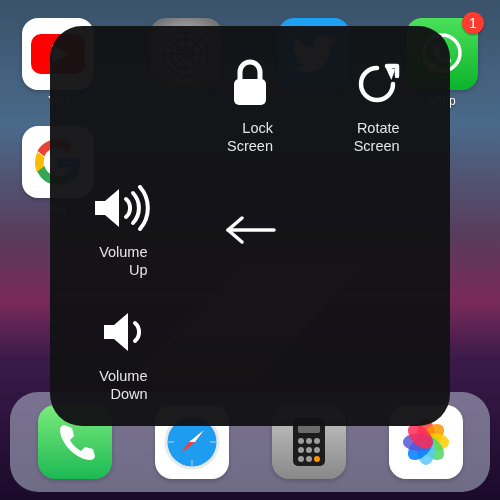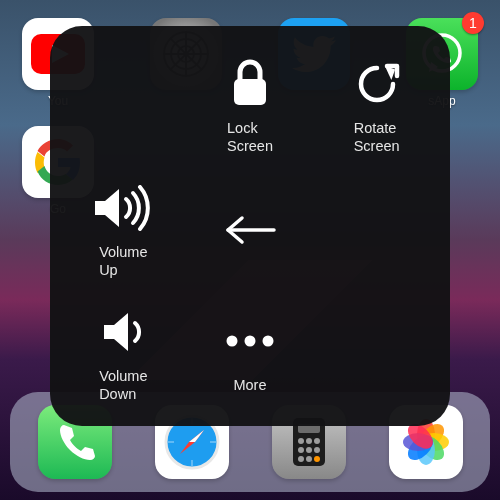--- a/index.html
+++ b/index.html
@@ -43,21 +43,21 @@
     position:absolute; left:50px; top:26px; width:400px; height:400px;
     background:rgba(18,18,20,.96); border-radius:32px;
     padding:18px 10px 10px 10px;
     display:grid; grid-template-columns:repeat(3,1fr); grid-template-rows:repeat(3,1fr);
     color:#eee;
   }
   .cell {
     display:flex; flex-direction:column; align-items:center; justify-content:center;
     gap:8px; cursor:pointer; border-radius:10px;
   }
-  .cell-label { font-size:14.5px; color:#e6e6e6; text-align:left; line-height:1.25; }
+  .cell-label { font-size:14.5px; color:#e6e6e6; text-align:right; line-height:1.25; }
   .hl { outline:4px solid #e81e63; outline-offset:-2px; border-radius:8px;}
   .iconwrap { height:54px; display:flex; align-items:center; justify-content:center;}
   svg { display:block; }
   
   .bg-settings { background:radial-gradient(circle at 50% 50%,#ddd 0,#777 80%);}
   .bg-phone { background:linear-gradient(180deg,#7ceb7c,#1db954);}
   .bg-photos { background:#fff;}
 </style>
 </head>
 <body>
@@ -233,24 +233,14 @@
   <div class="cell">
     <div class="iconwrap">
       <svg width="50" height="44" viewBox="0 0 50 44">
         <path d="M6 15 H16 L30 3 V41 L16 29 H6 Z" fill="#fff"></path>
         <path d="M37 13 a12 12 0 0 1 0 18" fill="none" stroke="#fff" stroke-width="4" stroke-linecap="round"></path>
       </svg>
     </div>
     <span class="cell-label" style="white-space:pre-line">Volume
 Down</span>
   </div>
-  <div class="cell">
-    <div class="iconwrap">
-      <svg width="56" height="16" viewBox="0 0 56 16">
-        <circle cx="10" cy="8" r="5.5" fill="#fff"></circle>
-        <circle cx="28" cy="8" r="5.5" fill="#fff"></circle>
-        <circle cx="46" cy="8" r="5.5" fill="#fff"></circle>
-      </svg>
-    </div>
-    <span class="cell-label">More</span>
-  </div>
 
 </div>
 
 </body></html>

